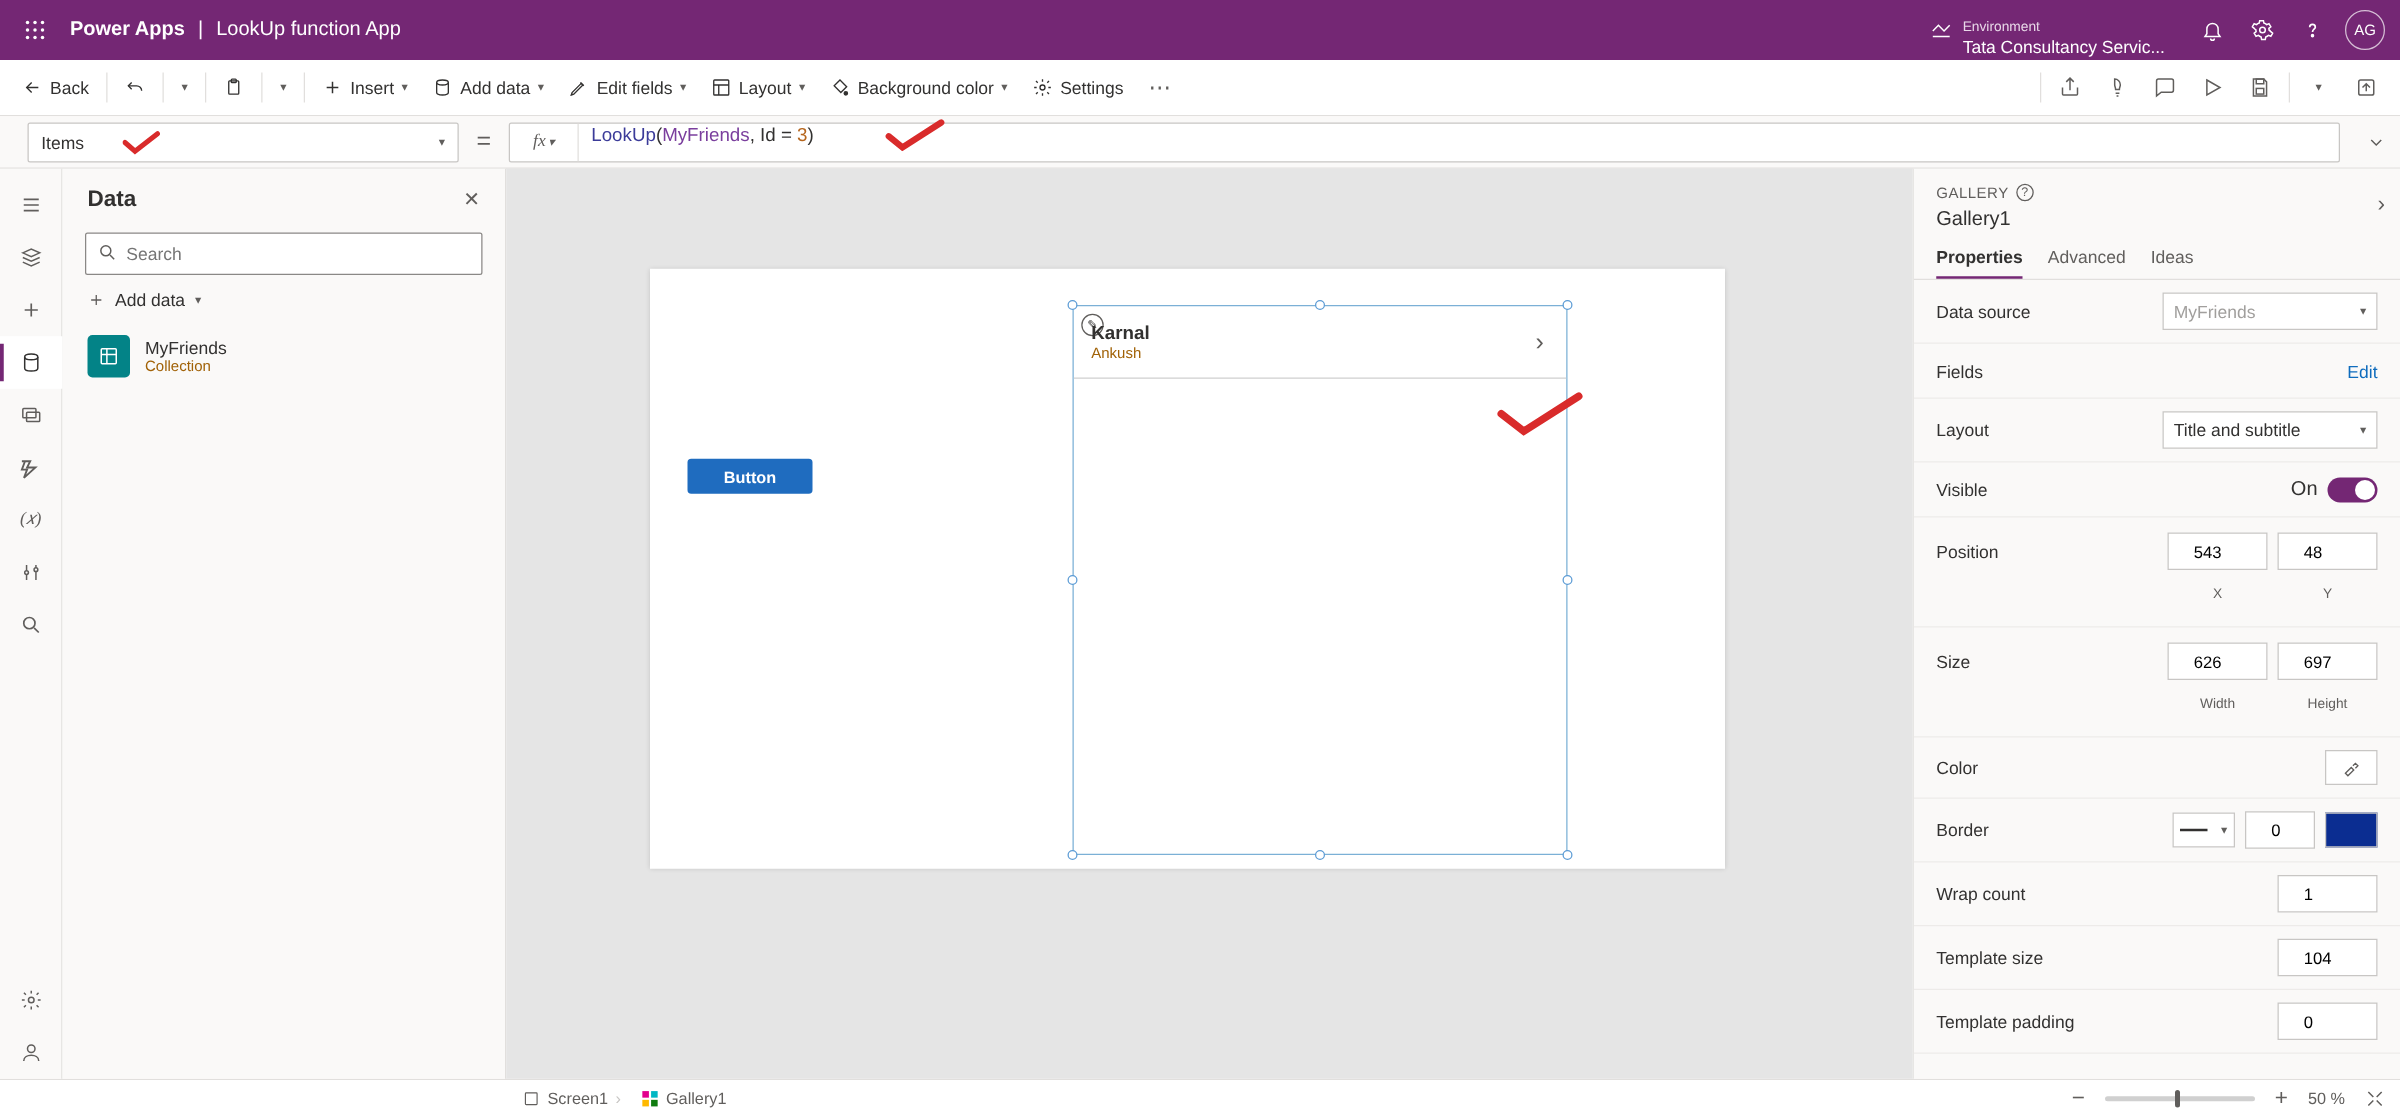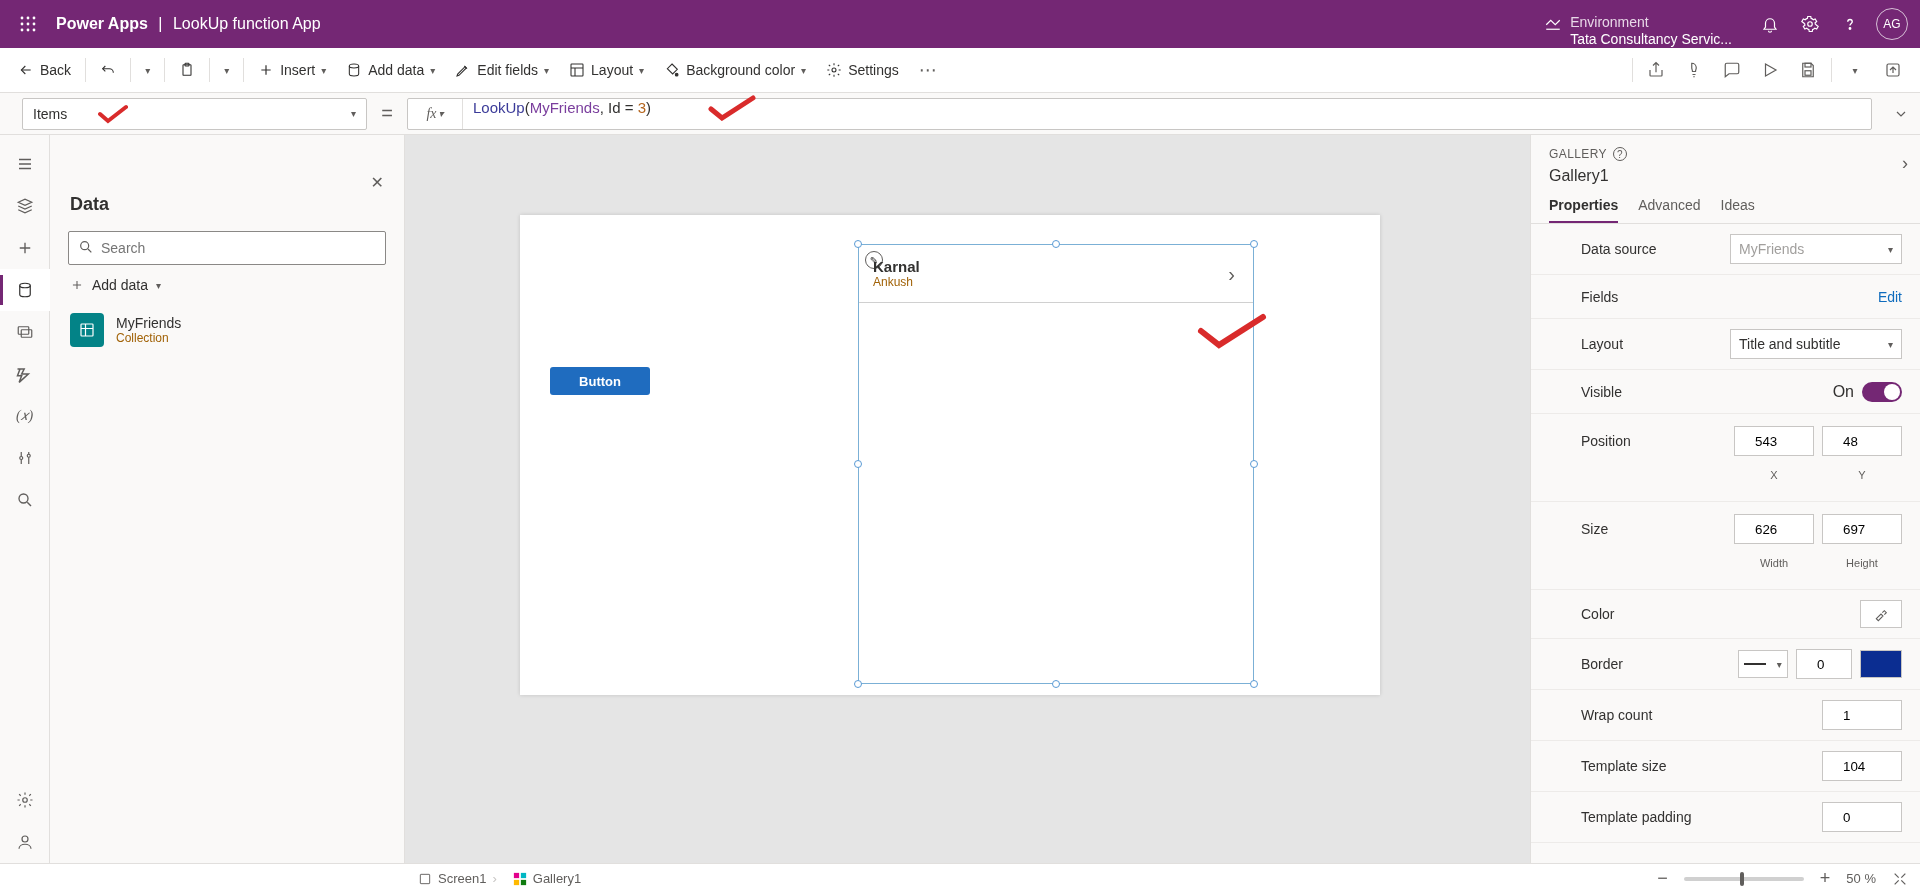--- a/index.html
+++ b/index.html
@@ -7,21 +7,21 @@
 .icon { display:inline-flex; align-items:center; justify-content:center; }
 
 
 .header { height:48px; background:#742774; color:#fff; display:flex; align-items:center; padding:0 12px; }
 .waffle { width:32px; height:32px; display:flex; align-items:center; justify-content:center; cursor:pointer; border-radius:4px; }
 .waffle svg { fill:#fff; }
 .header-title { margin-left:12px; font-weight:600; font-size:16px; }
 .header-spacer { flex:1; }
 .env-block { display:flex; align-items:center; gap:8px; margin-right:18px; cursor:pointer;}
 .env-text { display:flex; flex-direction:column; line-height:1.2; }
-.env-label { font-size:14px; color:#e8d8e8;margin-top:14px; }
+.env-label { font-size:11px; color:#e8d8e8;margin-top:14px; }
 .env-name { font-size:14px; color:#fff; max-width:180px; overflow:hidden; white-space:nowrap; text-overflow:ellipsis; }
 .header-icon { width:40px; height:40px; display:flex; align-items:center; justify-content:center; cursor:pointer; color:#fff; }
 .avatar { width:32px; height:32px; border:1px solid rgba(255,255,255,0.7); border-radius:50%; display:flex; align-items:center; justify-content:center; font-size:12px; margin-left:6px; }
 
 
 .cmdbar { height:45px; background:#fff; border-bottom:1px solid #e1dfdd; display:flex; align-items:center; padding:0 8px; }
 .cmd { display:flex; align-items:center; gap:6px; padding:0 10px; height:100%; cursor:pointer; color:#323130; }
 .vsep { width:1px; height:24px; background:#e1dfdd; margin:0 4px; }
 .chev { font-size:10px; color:#605e5c; }
 .cmd-spacer { flex:1; }
@@ -45,21 +45,21 @@
 
 .main { display:flex; height:calc(893px - 48px - 45px - 42px - 30px); }
 .rail { width:50px; background:#faf9f8; border-right:1px solid #e1dfdd; display:flex; flex-direction:column; align-items:center; padding-top:8px; gap:0px; }
 .rail-item { width:50px; height:42px; display:flex; align-items:center; justify-content:center; cursor:pointer; color:#605e5c; position:relative; }
 .rail-item.active { background:#fff; }
 .rail-item.active::before { content:""; position:absolute; left:0; top:6px; bottom:6px; width:3px; background:#742774; }
 .rail-spacer { flex:1; }
 
 .datapane { width:355px; background:#faf9f8; border-right:1px solid #e1dfdd; display:flex; flex-direction:column; position:relative; }
 .datapane-head { display:flex; align-items:center; padding:14px 20px 8px 20px; }
-.datapane-title { font-size:18px; font-weight:600; flex:1;margin-top:45px; }
+.datapane-title { font-size:18px; font-weight:600; flex:1; }
 .close-x { cursor:pointer; color:#605e5c; font-size:16px; }
 .search-wrap { margin:8px 18px; }
 .search-input { width:100%; height:34px; border:1px solid #8a8886; border-radius:2px; padding:0 10px 0 32px; font-size:14px; outline:none; background:#fff; }
 .search-wrap { position:relative; }
 .search-wrap .sicon { position:absolute; left:10px; top:8px; color:#605e5c; }
 .adddata-row { display:flex; align-items:center; gap:8px; padding:4px 20px 10px 20px; cursor:pointer; color:#323130;}
 .data-item { display:flex; align-items:center; gap:12px; padding:10px 20px; cursor:pointer; }
 .dicon { width:34px; height:34px; background:#038387; border-radius:4px; color:#fff; display:flex; align-items:center; justify-content:center; }
 .dtext .t1 { font-size:14px; color:#323130; }
 .dtext .t2 { font-size:12px; color:#a16207; }
@@ -78,21 +78,21 @@
 
 .prop-pane { width:390px; background:#faf9f8; border-left:1px solid #e1dfdd; display:flex; flex-direction:column; overflow-y:auto; }
 .pp-head { padding:12px 18px 4px 18px; position:relative;}
 .pp-cat { font-size:12px; color:#605e5c; text-transform:uppercase; letter-spacing:0.4px; display:flex; align-items:center; gap:6px;}
 .pp-name { font-size:16px; margin-top:6px; }
 .pp-expand { position:absolute; right:12px; top:18px; color:#605e5c; font-size:18px; cursor:pointer;}
 .pp-tabs { display:flex; gap:20px; padding:8px 18px 0 18px; border-bottom:1px solid #e1dfdd; }
 .pp-tab { padding-bottom:8px; cursor:pointer; color:#605e5c; font-size:14px;}
 .pp-tab.active { color:#323130; font-weight:600; border-bottom:2px solid #742774; }
 .pp-row { display:flex; align-items:center; padding:10px 18px; border-bottom:1px solid #edebe9; min-height:44px; gap:8px;}
-.pp-label { flex:1; color:#323130;margin-left:32px; }
+.pp-label { flex:1; color:#323130; }
 .pp-input { width:172px; height:30px; border:1px solid #c8c6c4; background:#fff; padding:0 8px; display:flex; align-items:center; justify-content:space-between; color:#a19f9d; cursor:pointer;}
 .pp-link { color:#0f6cbd; cursor:pointer; }
 .pp-num { width:80px; height:30px; border:1px solid #c8c6c4; padding:0 20px; background:#fff; }
 .pp-pair { display:flex; flex-direction:column; align-items:center; gap:2px;}
 .pp-pair-label { font-size:11px; color:#605e5c; }
 .toggle { width:40px; height:20px; background:#742774; border-radius:10px; position:relative; cursor:pointer; }
 .toggle::after { content:""; position:absolute; right:2px; top:2px; width:16px; height:16px; background:#fff; border-radius:50%; }
 .color-swatch { width:42px; height:28px; background:#0b2d91; border:1px solid #c8c6c4; cursor:pointer;}
 .magic { width:42px; height:28px; border:1px solid #c8c6c4; display:flex; align-items:center; justify-content:center; background:#fff; cursor:pointer;}
 

